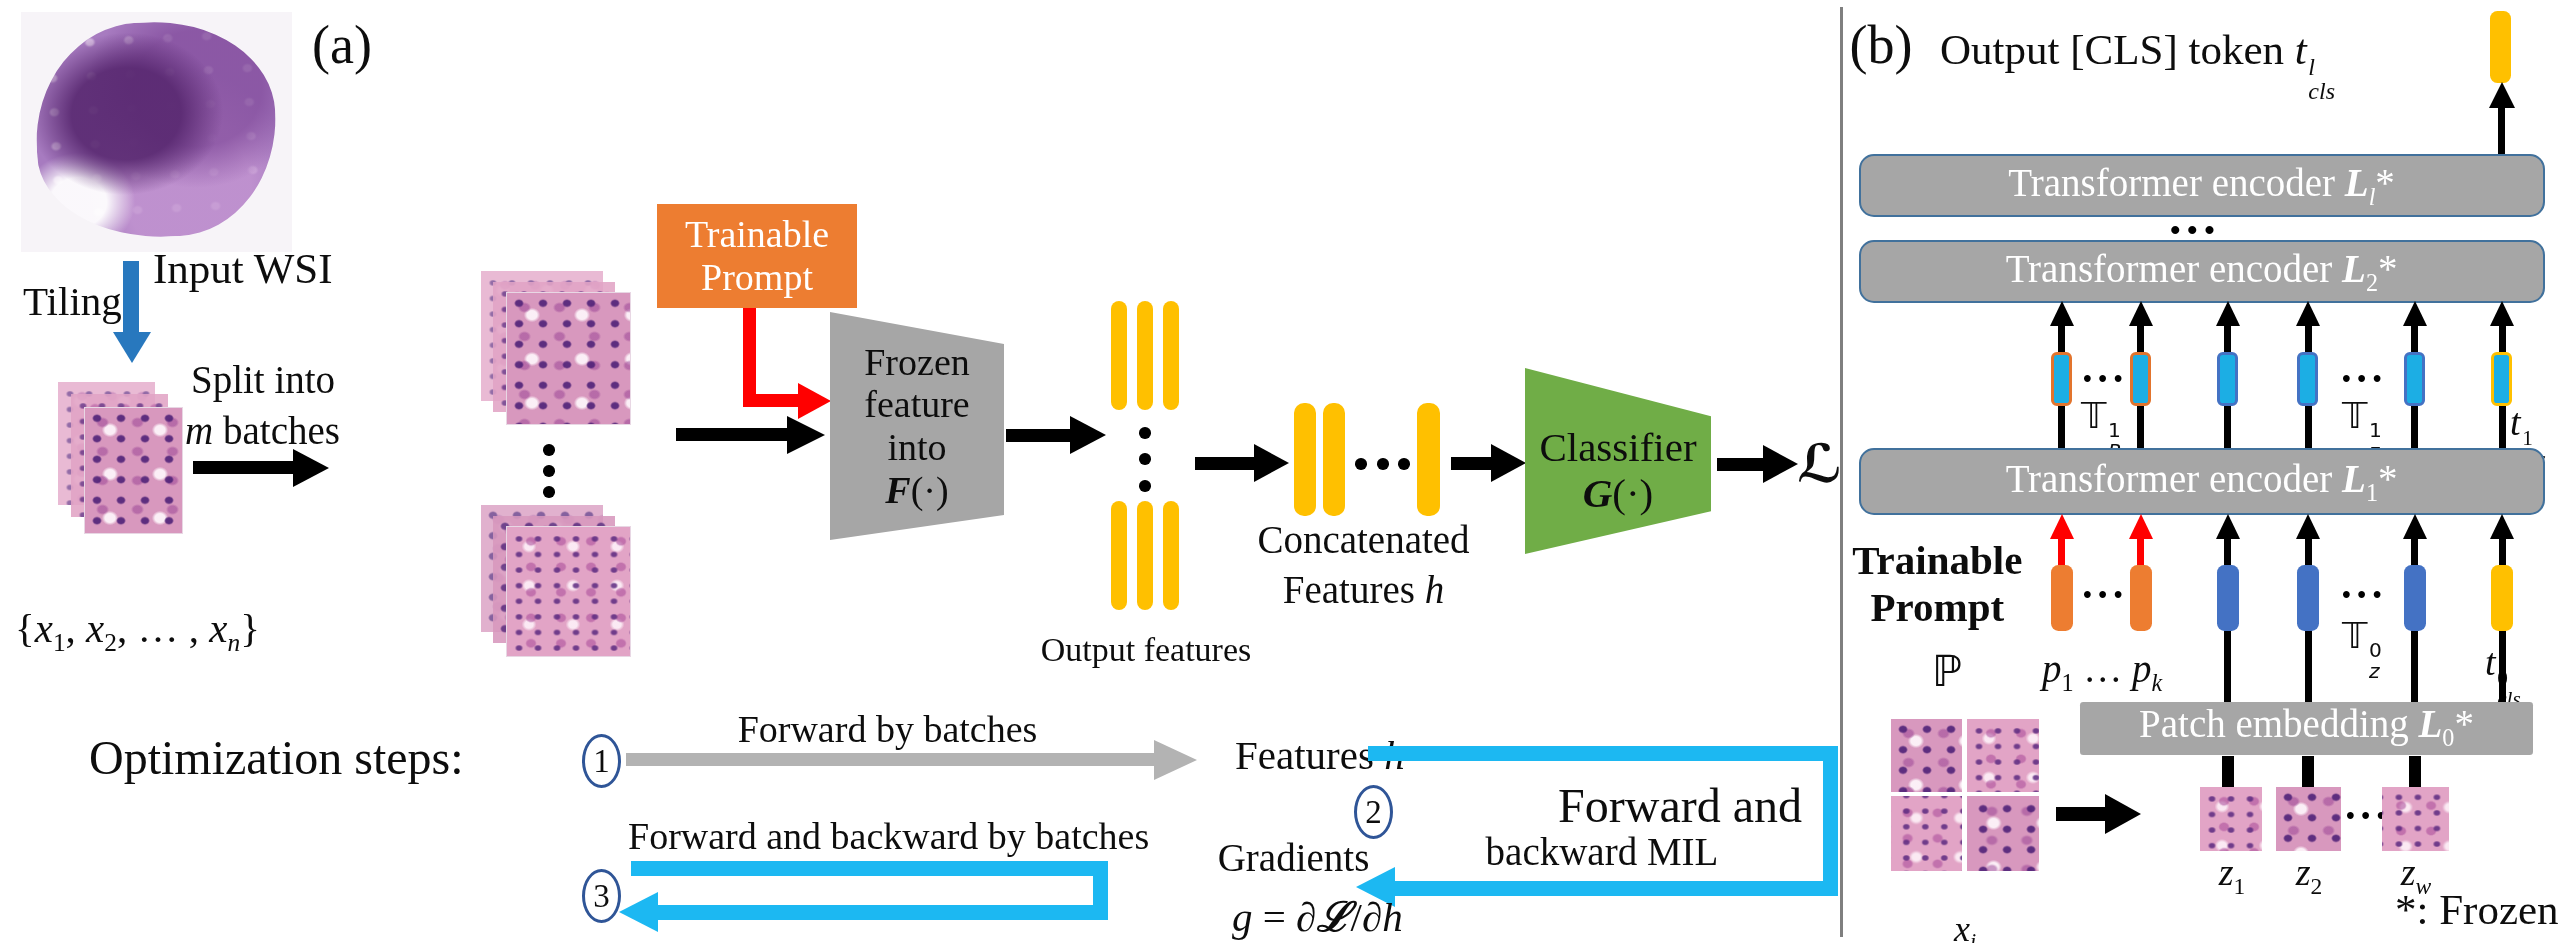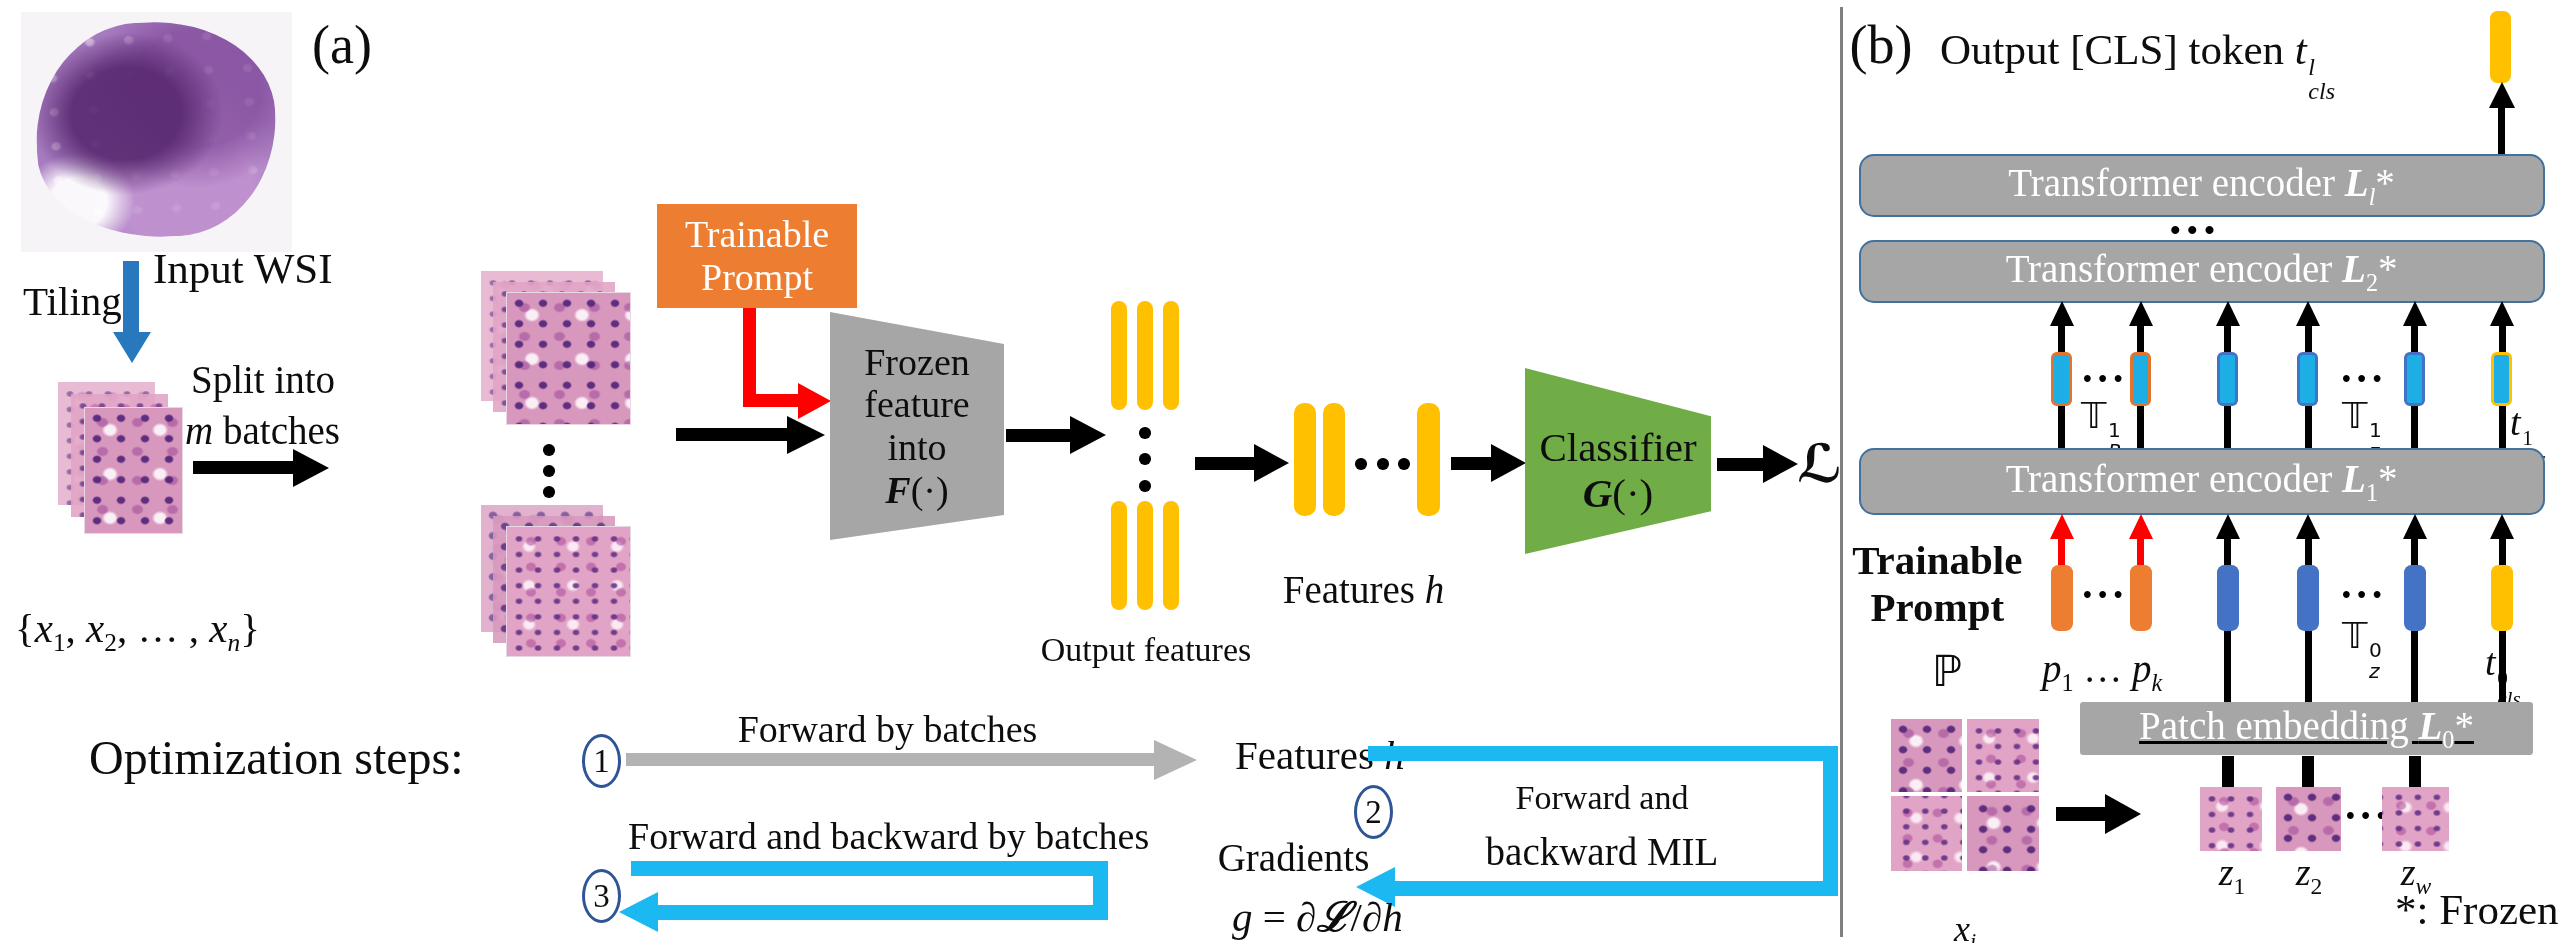--- a/index.html
+++ b/index.html
@@ -140,20 +140,21 @@
 
     <div class="shaft" style="left:1195px;top:457px;width:61px;height:13px;"></div>
     <div class="tri" style="left:1254px;top:444px;border-top:19px solid transparent;border-bottom:19px solid transparent;border-left:35px solid #000;"></div>
 
     <div class="abs" style="left:1294px;top:403px;width:22px;height:113px;border-radius:10px;background:#FFC000;"></div>
     <div class="abs" style="left:1323px;top:403px;width:22px;height:113px;border-radius:10px;background:#FFC000;"></div>
     <div class="dot" style="left:1355px;top:458px;"></div>
     <div class="dot" style="left:1377px;top:458px;"></div>
     <div class="dot" style="left:1398px;top:458px;"></div>
     <div class="abs" style="left:1417px;top:403px;width:23px;height:113px;border-radius:10px;background:#FFC000;"></div>
+    <div class="abs t ctr" style="left:1232px;top:518px;width:263px;font-size:39px;">Concatenated</div>
     <div class="abs t ctr" style="left:1232px;top:568px;width:263px;font-size:39px;"><span>Features </span><span class="it">h</span></div>
 
     <div class="shaft" style="left:1451px;top:457px;width:41px;height:13px;"></div>
     <div class="tri" style="left:1491px;top:444px;border-top:19px solid transparent;border-bottom:19px solid transparent;border-left:35px solid #000;"></div>
 
     <div class="abs" style="left:1525px;top:368px;width:186px;height:186px;background:#70AD47;
                 clip-path:polygon(0 0,100% 26%,100% 77%,0 100%);
                 display:flex;flex-direction:column;align-items:center;justify-content:center;">
       <div class="t" style="font-size:41px;margin-top:20px;">Classifier</div>
       <div class="t" style="font-size:41px;"><span class="bdit">G</span><span>(·)</span></div>
@@ -174,21 +175,21 @@
 
     <div class="abs t" style="left:1235px;top:733px;font-size:41px;"><span>Features </span><span class="it">h</span></div>
 
     <div class="abs" style="left:1368px;top:746px;width:470px;height:15px;background:#1CB8F2;"></div>
     <div class="abs" style="left:1823px;top:746px;width:15px;height:150px;background:#1CB8F2;"></div>
     <div class="abs" style="left:1394px;top:881px;width:444px;height:15px;background:#1CB8F2;"></div>
     <div class="tri" style="left:1356px;top:867px;border-top:20.5px solid transparent;border-bottom:20.5px solid transparent;border-right:39px solid #1CB8F2;"></div>
     <div class="circ" style="left:1354px;top:785px;">
       <span>2</span>
     </div>
-    <div class="abs t ctr" style="left:1413px;top:779px;width:378px;font-size:34px;text-align:center;">Forward and</div>
+    <div class="abs t ctr" style="left:1491px;top:779px;width:378px;font-size:48px;text-align:center;">Forward and</div>
     <div class="abs t ctr" style="left:1413px;top:830px;width:378px;font-size:39px;">backward MIL</div>
 
     <div class="abs t ctr" style="left:1191px;top:836px;width:205px;font-size:39px;">Gradients</div>
     <div class="abs t" style="left:1232px;top:895px;font-size:41px;"><span class="it">g</span><span> = ∂</span><span class="bdit">ℒ</span><span>/∂</span><span class="it">h</span></div>
 
     <div class="circ" style="left:582px;top:869px;">
       <span>3</span>
     </div>
     <div class="abs t ctr" style="left:628px;top:815px;width:501px;font-size:38px;">Forward and backward by batches</div>
     <div class="abs" style="left:631px;top:861px;width:476px;height:15px;background:#1CB8F2;"></div>
@@ -293,21 +294,21 @@
     <div class="abs t" style="left:642px;top:641px;font-size:38px;"><span class="it">t</span><span class="stk">
           <span>0</span>
           <span class="it">cls</span>
         </span></div>
 
     <div class="shaft" style="left:381px;top:631px;width:7.4px;height:71px;"></div>
     <div class="shaft" style="left:462px;top:631px;width:7.4px;height:71px;"></div>
     <div class="shaft" style="left:568px;top:631px;width:7.4px;height:71px;"></div>
     <div class="shaft" style="left:656px;top:631px;width:7.4px;height:71px;"></div>
 
-    <div class="abs" style="left:237px;top:702px;width:453px;height:53px;background:#A6A6A6;border-radius:3.3px;display:flex;align-items:center;justify-content:center;text-decoration:underline;">
+    <div class="abs" style="left:237px;top:702px;width:453px;height:53px;background:#A6A6A6;border-radius:3.3px;display:flex;align-items:flex-start;justify-content:center;">
       <span class="t white" style="font-size:39px;color:#fff;"><span>Patch embedding </span><span class="bdit">L</span><sub>0</sub><span>*</span></span>
     </div>
 
     <div class="shaft" style="left:379px;top:756px;width:11.5px;height:31px;"></div>
     <div class="shaft" style="left:459px;top:756px;width:11.5px;height:31px;"></div>
     <div class="shaft" style="left:566px;top:756px;width:11.5px;height:31px;"></div>
 
     <div class="abs tissue" style="left:357px;top:787px;width:62px;height:64px;"></div>
     <div class="abs tissue2" style="left:433px;top:787px;width:65px;height:64px;"></div>
     <div class="hdots" style="left:503px;top:803px;font-size:25px;">•••</div>

